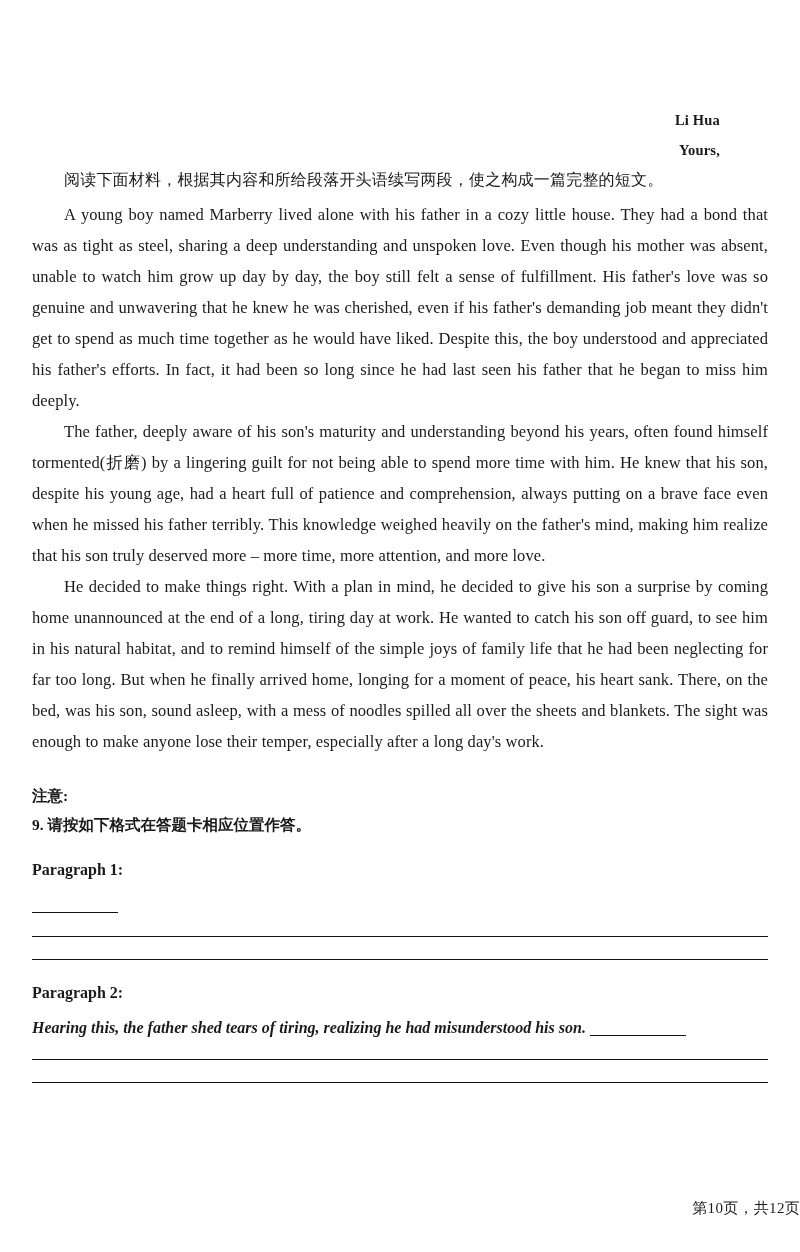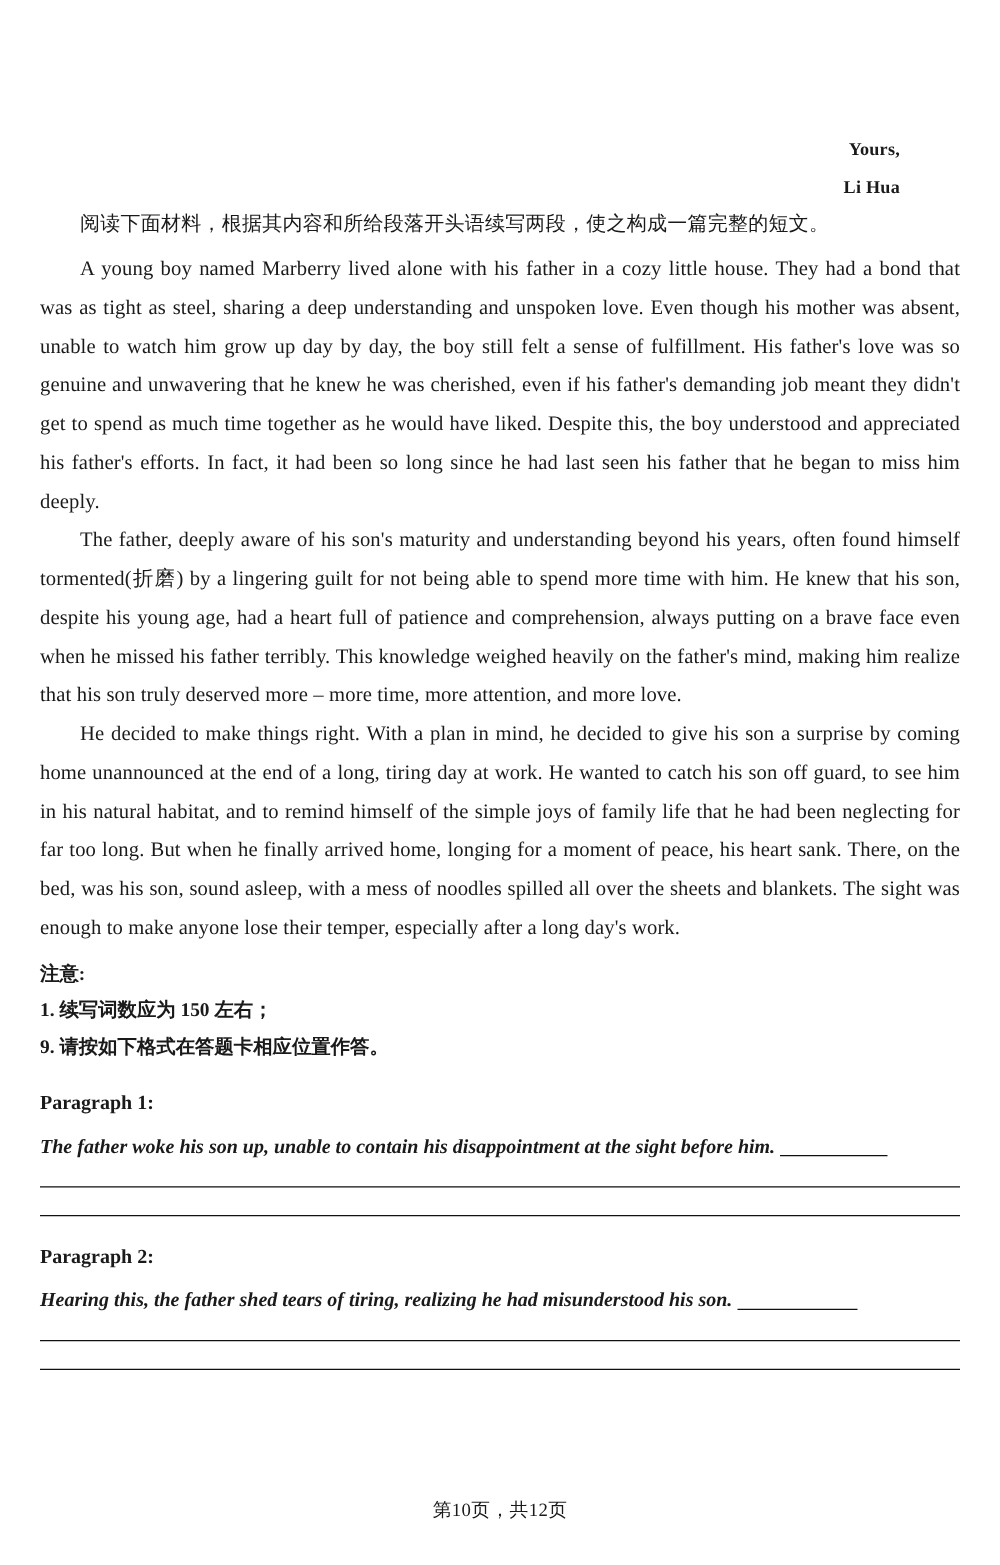--- a/index.html
+++ b/index.html
@@ -51,21 +51,21 @@
     line-height: 31px;
     margin: 0 0 0 0;
     text-align: justify;
     text-justify: inter-word;
     text-indent: 32px;
     letter-spacing: 0.1px;
   }
   .notes-title {
     font-size: 15.5px;
     font-weight: bold;
-    margin-top: 8px;
+    margin-top: 24px;
     line-height: 29px;
   }
   .note {
     font-size: 15.5px;
     line-height: 29px;
     font-weight: bold;
   }
   .para-label {
     font-weight: bold;
     font-size: 16px;
@@ -84,54 +84,52 @@
     border-bottom: 1.6px solid #111;
     height: 0;
     margin: 22px 0 0 0;
   }
   .rule.first { margin-top: 17px; }
   .footer {
     position: absolute;
     left: 0;
     bottom: 34px;
     width: 800px;
-    text-align: center;
+    text-align: right;
     font-size: 15px;
     letter-spacing: 0.3px;
   }
   .blankline-inline {
     display: inline-block;
     border-bottom: 1.4px solid #111;
     vertical-align: -3px;
   }
 </style>
 </head>
 <body>
 
 <div class="page">
 
   <div class="signoff">
+    <div>Li Hua</div>
     <div>Yours,</div>
-    <div>Li Hua</div>
   </div>
 
 
   <div class="cn-lead">阅读下面材料，根据其内容和所给段落开头语续写两段，使之构成一篇完整的短文。</div>
 
   <p class="body">A young boy named Marberry lived alone with his father in a cozy little house. They had a bond that was as tight as steel, sharing a deep understanding and unspoken love. Even though his mother was absent, unable to watch him grow up day by day, the boy still felt a sense of fulfillment. His father's love was so genuine and unwavering that he knew he was cherished, even if his father's demanding job meant they didn't get to spend as much time together as he would have liked. Despite this, the boy understood and appreciated his father's efforts. In fact, it had been so long since he had last seen his father that he began to miss him deeply.</p>
   <p class="body">The father, deeply aware of his son's maturity and understanding beyond his years, often found himself tormented(折磨) by a lingering guilt for not being able to spend more time with him. He knew that his son, despite his young age, had a heart full of patience and comprehension, always putting on a brave face even when he missed his father terribly. This knowledge weighed heavily on the father's mind, making him realize that his son truly deserved more – more time, more attention, and more love.</p>
   <p class="body">He decided to make things right. With a plan in mind, he decided to give his son a surprise by coming home unannounced at the end of a long, tiring day at work. He wanted to catch his son off guard, to see him in his natural habitat, and to remind himself of the simple joys of family life that he had been neglecting for far too long. But when he finally arrived home, longing for a moment of peace, his heart sank. There, on the bed, was his son, sound asleep, with a mess of noodles spilled all over the sheets and blankets. The sight was enough to make anyone lose their temper, especially after a long day's work.</p>
 
   <div class="notes-title">注意:</div>
-  <div class="note">1. 续写词数应为 150 左右；</div>
   <div class="note">9. 请按如下格式在答题卡相应位置作答。</div>
 
   <div class="para-label">Paragraph 1:</div>
   <div class="starter">
-    <span>The father woke his son up, unable to contain his disappointment at the sight before him.</span>
     <span class="blankline-inline" style="width:86px"></span>
   </div>
   <div class="rule first"></div>
   <div class="rule"></div>
 
   <div class="para-label" style="margin-top:18px">Paragraph 2:</div>
   <div class="starter">
     <span>Hearing this, the father shed tears of tiring, realizing he had misunderstood his son.</span>
     <span class="blankline-inline" style="width:96px"></span>
   </div>

